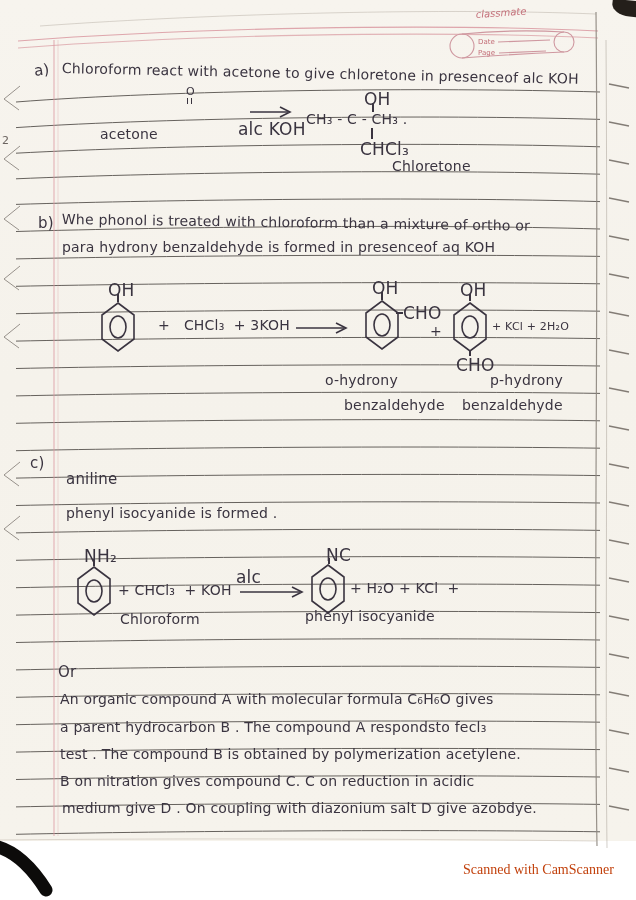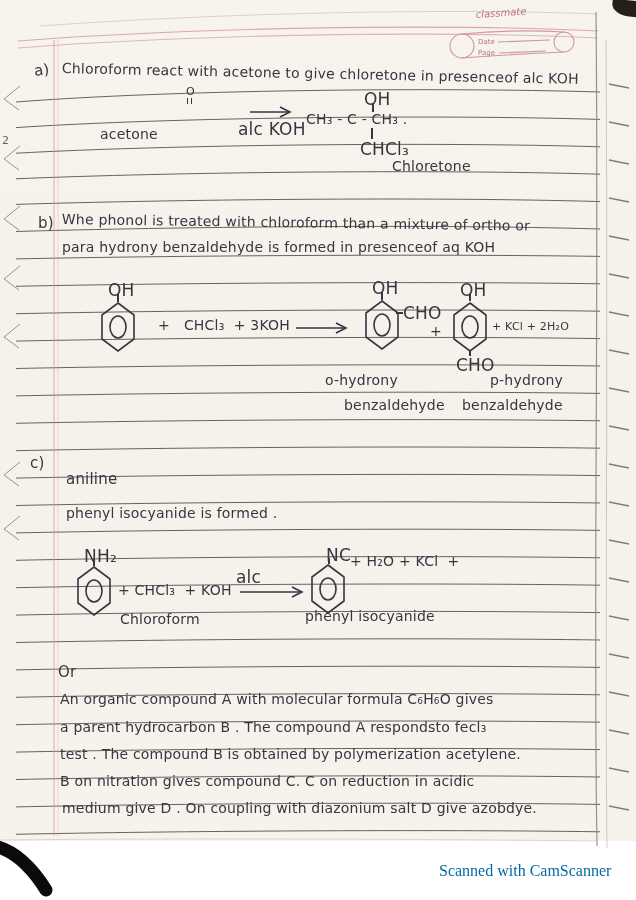--- a/index.html
+++ b/index.html
@@ -16,21 +16,21 @@
   .hbond{position:absolute;height:1.6px;background:#3a3440;}
   .ring{position:absolute;}
   .ring polygon,.ring ellipse{fill:none;stroke:#3a3440;stroke-width:1.6;}
   .arrow{position:absolute;}
   .arrow line,.arrow path{stroke:#3a3440;stroke-width:1.6;fill:none;}
   .brand-logo{position:absolute;left:442px;top:4px;width:150px;height:62px;}
   .brand-logo path,.brand-logo circle,.brand-logo line{fill:none;stroke:#cf98a0;stroke-width:1.1;}
   .brand-logo text{fill:#c4707a;font-family:"DejaVu Sans",sans-serif;}
   .scan-blob-tr{position:absolute;left:612px;top:0px;width:26px;height:16px;
                 background:#241f1a;border-radius:0 0 0 70%;transform:rotate(6deg);}
-  .cam-footer{position:absolute;left:439px;top:862px;font-size:16px;color:#0369a1;
+  .cam-footer{position:absolute;left:463px;top:862px;font-size:14px;color:#c2410c;
               font-family:"Liberation Serif","DejaVu Serif",serif;}
   .margin-mark{position:absolute;left:2px;top:134px;font-size:11px;color:#6b6460;}
 </style>
 </head>
 <body>
 
 <div class="page">
   <div class="paper"></div>
   <div class="footer-strip"></div>
 
@@ -191,21 +191,21 @@
   <svg class="arrow" style="left:240px;top:586px" width="70" height="12">
     <line x1="0" y1="6" x2="60" y2="6"></line>
       <path d="M52,1 L62,6 L52,11"></path>
   </svg>
   <span class="hw fs12" style="left:326px;top:546px">NC</span>
   <div class="bond" style="left:328px;top:558px;height:6px"></div>
   <svg class="ring" style="left:310px;top:563px" width="36" height="52" viewBox="0 0 36 52">
     <polygon points="18,2 34,14 34,38 18,50 2,38 2,14"></polygon>
       <ellipse cx="18" cy="26" rx="8" ry="11"></ellipse>
   </svg>
-  <span class="hw fs14" style="left:350px;top:554px">+ H₂O + KCl  +</span>
+  <span class="hw fs14" style="left:350px;top:581px">+ H₂O + KCl  +</span>
   <span class="hw fs14" style="left:120px;top:612px">Chloroform</span>
   <span class="hw fs14" style="left:305px;top:609px">phenyl isocyanide</span>
 
   <span class="hw fs15" style="left:58px;top:664px">Or</span>
   <span class="hw fs14" style="left:60px;top:692px">An organic compound A with molecular formula C₆H₆O gives</span>
   <span class="hw fs14" style="left:60px;top:720px">a parent hydrocarbon B . The compound A respondsto fecl₃</span>
   <span class="hw fs14" style="left:60px;top:774px">B on nitration gives compound C. C on reduction in acidic</span>
   <span class="hw fs14" style="left:60px;top:747px">test . The compound B is obtained by polymerization acetylene.</span>
   <span class="hw fs14" style="left:62px;top:801px">medium give D . On coupling with diazonium salt D give azobdye.</span>
 

